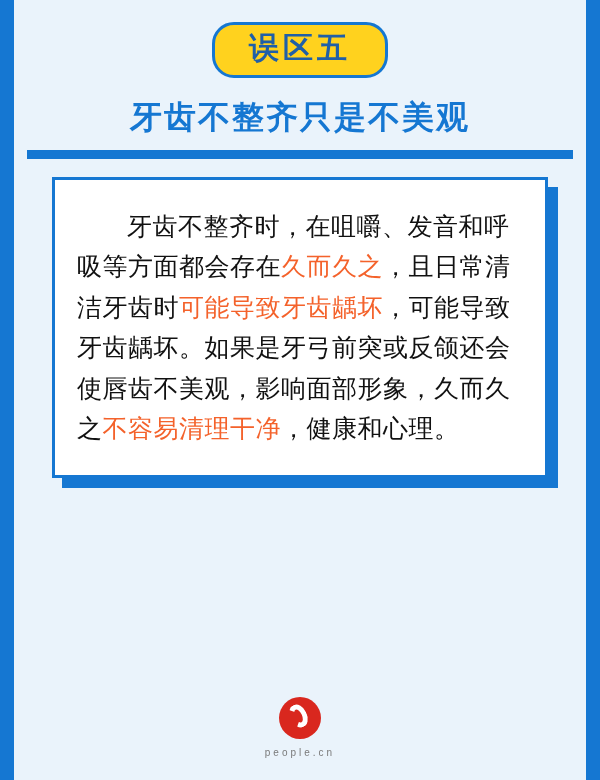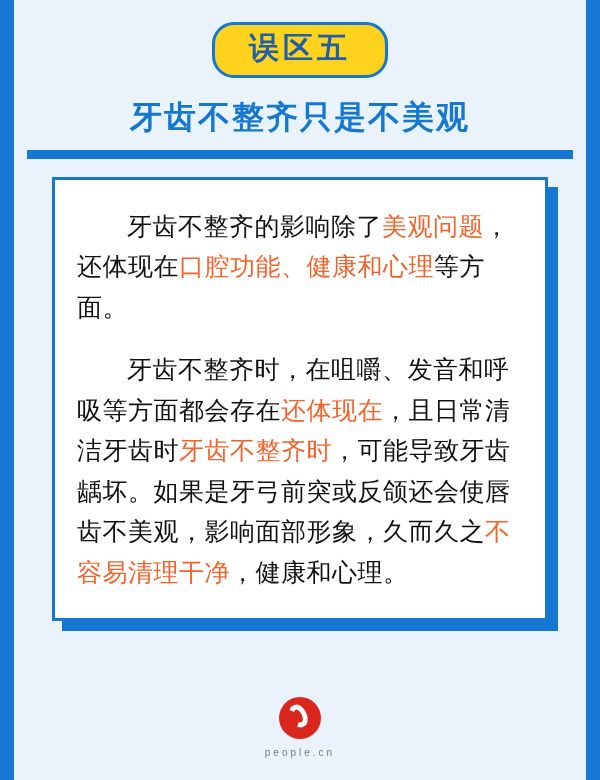--- a/index.html
+++ b/index.html
@@ -162,26 +162,23 @@
     <div class="badge-wrap">
       <div class="badge">误区五</div>
     </div>
 
     <div class="title">牙齿不整齐只是不美观</div>
 
     <div class="rule"></div>
 
     <div class="card">
 
-      <p class="para">
-        <span>牙齿不整齐的影响除了</span><span class="hl">美观问题</span><span>，还体现在</span><span class="hl">口腔功能、健康和心理</span><span>等方面。</span>
-      </p>
 
       <p class="para">
-        <span>牙齿不整齐时，在咀嚼、发音和呼吸等方面都会存在</span><span class="hl">还体现在</span><span>，且日常清洁牙齿时</span><span class="hl">牙齿不整齐时</span><span>，可能导致牙齿龋坏。如果是牙弓前突或反颌还会使唇齿不美观，影响面部形象，久而久之</span><span class="hl">不容易清理干净</span><span>，健康和心理。</span>
+        <span>牙齿不整齐时，在咀嚼、发音和呼吸等方面都会存在</span><span class="hl">久而久之</span><span>，且日常清洁牙齿时</span><span class="hl">可能导致牙齿龋坏</span><span>，可能导致牙齿龋坏。如果是牙弓前突或反颌还会使唇齿不美观，影响面部形象，久而久之</span><span class="hl">不容易清理干净</span><span>，健康和心理。</span>
       </p>
 
     </div>
 
     <div class="footer">
       <div class="logo-row">
         <span class="logo-mark"></span>
       </div>
       <div class="logo-sub">people.cn</div>
     </div>

